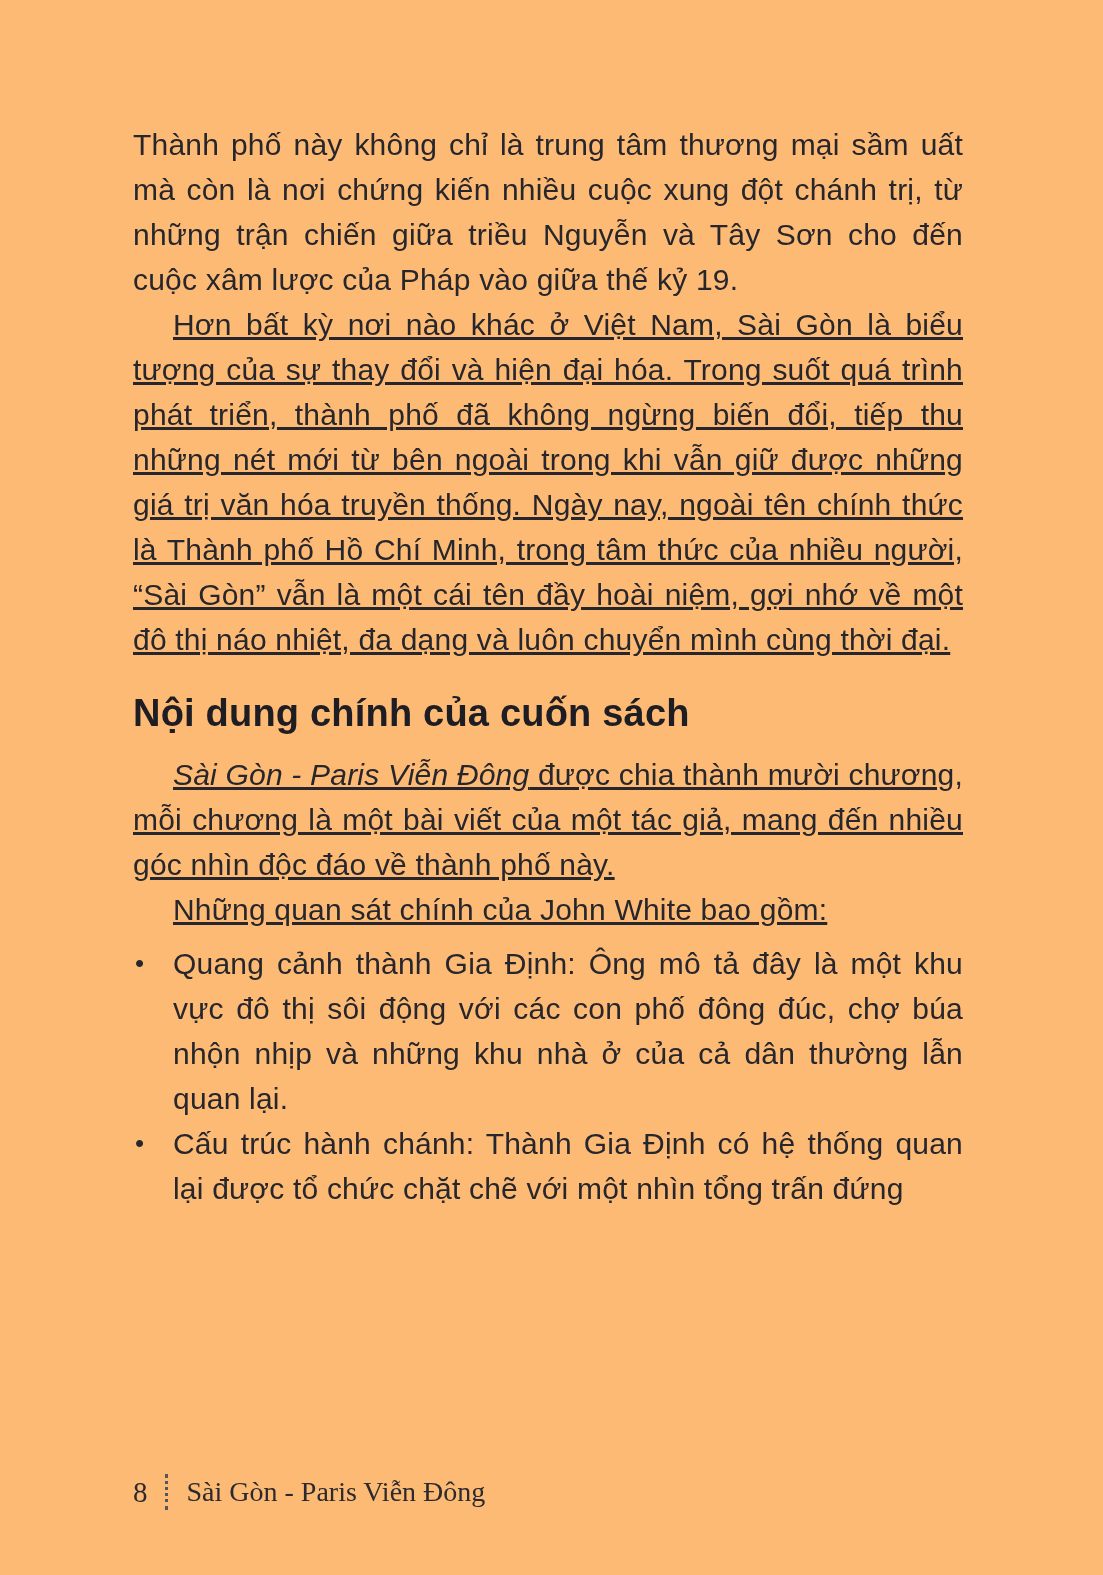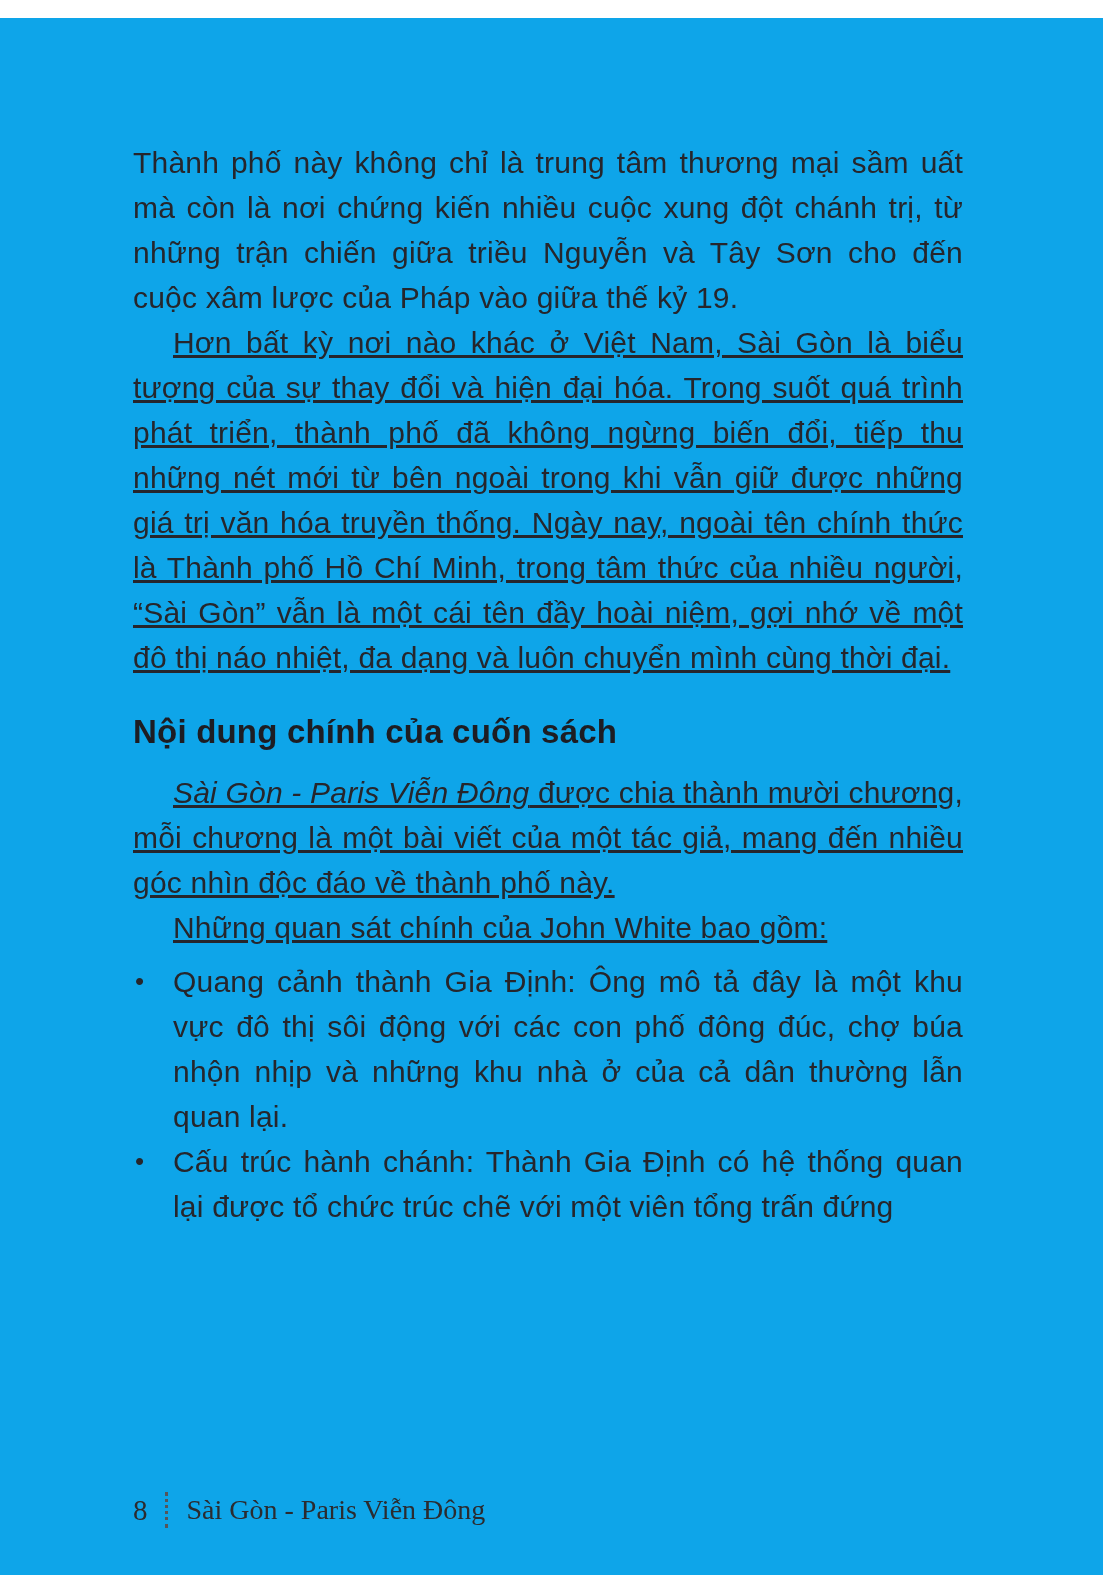--- a/index.html
+++ b/index.html
@@ -10,22 +10,21 @@
     width: 1103px;
     height: 1575px;
     background: #ffffff;
     position: relative;
     overflow: hidden;
     font-family: "Liberation Sans", "DejaVu Sans", sans-serif;
   }
   .page {
     position: absolute;
     inset: 0;
-    background: #0ea5e9;
-    margin-top: 18px;
+    background: #fdba74;
   }
   .content {
     position: absolute;
     left: 133px;
     top: 122px;
     width: 830px;
   }
   p.body-par {
     margin: 0;
     font-size: 30px;
@@ -37,21 +36,21 @@
   }
   p.indent {
     text-indent: 40px;
     text-decoration: underline;
   }
   .italic {
     font-style: italic;
   }
   h2.section-heading {
     margin: 29px 0 16px 0;
-    font-size: 33px;
+    font-size: 38px;
     line-height: 45px;
     font-weight: 700;
     letter-spacing: 0.2px;
     color: #1d1d23;
   }
   ul.bullet-list {
     list-style: none;
     margin: 9px 0 0 0;
     padding: 0;
   }
@@ -112,21 +111,21 @@
 
     <p class="body-par indent">Những quan sát chính của John White bao gồm:</p>
 
     <ul class="bullet-list">
       <li>
         <span class="bullet-marker">•</span>
         <span>Quang cảnh thành Gia Định: Ông mô tả đây là một khu vực đô thị sôi động với các con phố đông đúc, chợ búa nhộn nhịp và những khu nhà ở của cả dân thường lẫn quan lại.</span>
       </li>
       <li>
         <span class="bullet-marker">•</span>
-        <span>Cấu trúc hành chánh: Thành Gia Định có hệ thống quan lại được tổ chức trúc chẽ với một viên tổng trấn đứng</span>
+        <span>Cấu trúc hành chánh: Thành Gia Định có hệ thống quan lại được tổ chức chặt chẽ với một nhìn tổng trấn đứng</span>
       </li>
     </ul>
 
   </div>
 
   <div class="footer">
     <span class="page-number">8</span>
     <span class="footer-separator"></span>
     <span class="footer-title">Sài Gòn - Paris Viễn Đông</span>
   </div>

